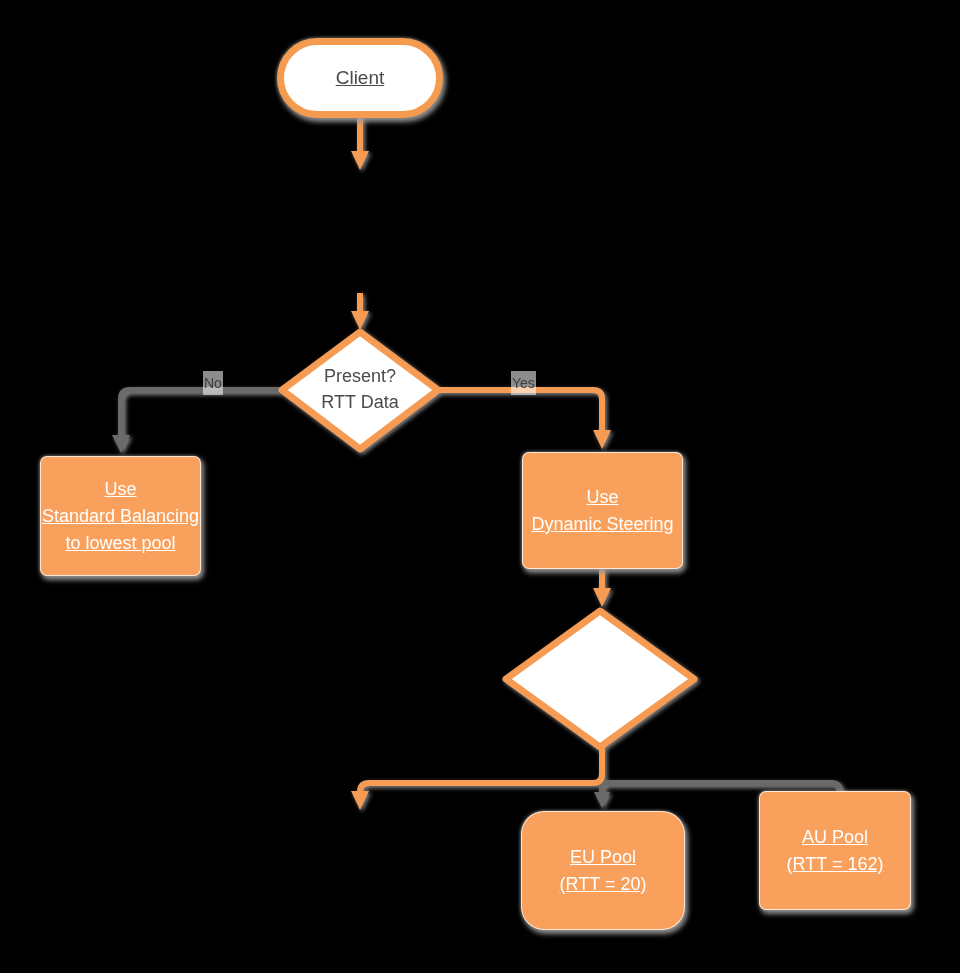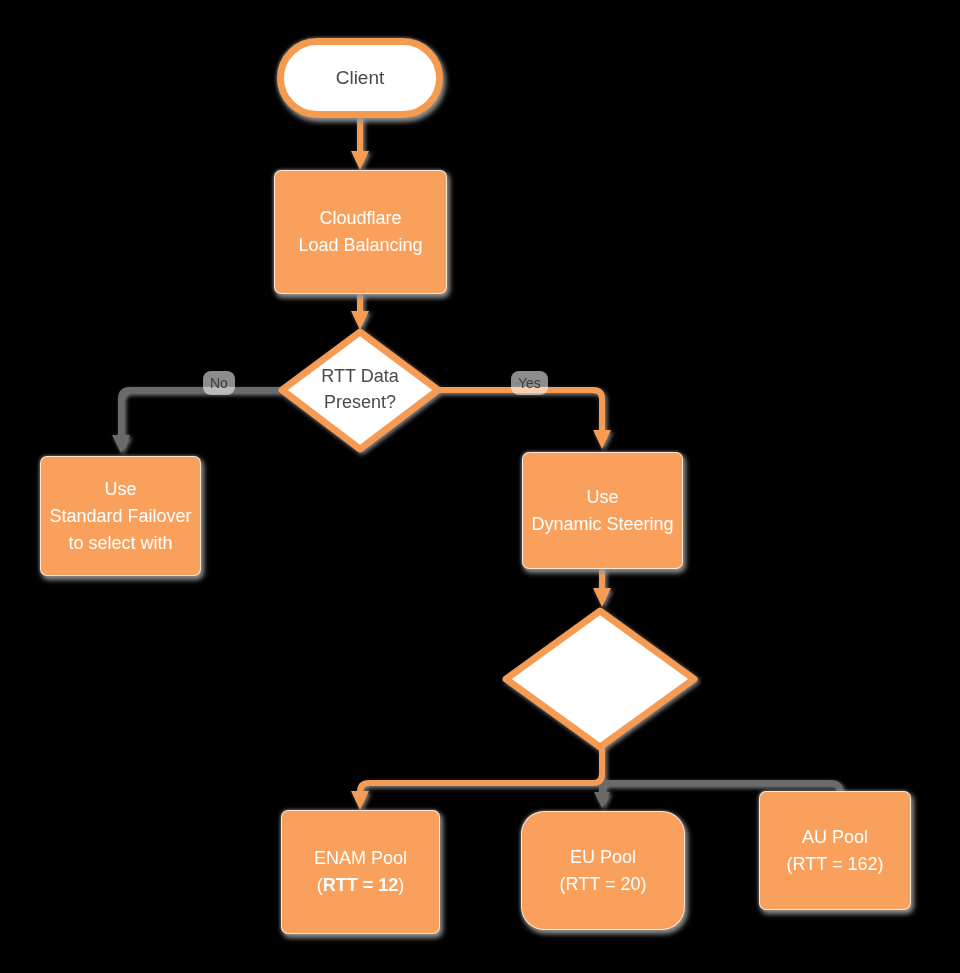--- a/index.html
+++ b/index.html
@@ -5,38 +5,39 @@
   html,body{margin:0;padding:0;background:#000;}
   .canvas{
     position:relative;width:960px;height:973px;background:#000000;overflow:hidden;
     font-family:"Liberation Sans",sans-serif;
   }
   .layer{position:absolute;left:0;top:0;}
   .node{
     position:absolute;box-sizing:border-box;
     display:flex;flex-direction:column;justify-content:center;align-items:center;
     text-align:left;
+    text-decoration:underline;
   }
   .orange-box{
     background:#F9A05C;color:#FFFFFF;border-radius:7px;
     border:1px solid rgba(255,255,255,0.75);
     box-shadow:2px 3px 5px 1px rgba(150,150,150,0.95),-1px -1px 3px rgba(150,150,150,0.45);
     font-size:18px;line-height:27px;
   }
   .client-node{
     background:#FFFFFF;color:#4A4A4A;border:7px solid #F49B50;border-radius:44px;
     box-shadow:2px 3px 5px 1px rgba(150,150,150,0.95),-1px -1px 3px rgba(150,150,150,0.45);
     font-size:19px;
   }
   .diamond-label{
     position:absolute;color:#4A4A4A;font-size:18px;line-height:26px;text-align:center;
   }
   .edge-label{
     position:absolute;background:rgba(255,255,255,0.55);color:#3E3E3E;
-    font-size:14px;line-height:14px;padding:5px 7px;border-radius:8px;
+    font-size:14px;line-height:14px;padding:5px 1px;border-radius:0;
   }
   .line{white-space:nowrap;}
   b{font-weight:bold;}
 </style>
 </head>
 <body>
 
 <div class="canvas">
 
   <svg class="layer" width="960" height="973" viewBox="0 0 960 973">
@@ -67,49 +68,41 @@
 
       <polygon points="360,332 438,390 360,449 282,390" fill="#FFFFFF" stroke="#F59B53" stroke-width="7"></polygon>
       <polygon points="600,611 694,679 600,747 506,679" fill="#FFFFFF" stroke="#F59B53" stroke-width="7"></polygon>
     </g>
   </svg>
 
   <div class="node client-node" style="left:277px;top:38px;width:166px;height:80px;">
     <div class="line">Client</div>
   </div>
 
-  <div class="node orange-box" style="left:274px;top:170px;width:173px;height:124px;">
-    <div class="line">Cloudflare</div>
-    <div class="line">Load Balancing</div>
-  </div>
 
   <div class="diamond-label" style="left:280px;top:363px;width:160px;">
+    <div class="line">Present?</div>
     <div class="line">RTT Data</div>
-    <div class="line">Present?</div>
   </div>
 
   <div class="edge-label" style="left:203px;top:371px;">No</div>
   <div class="edge-label" style="left:511px;top:371px;">Yes</div>
 
   <div class="node orange-box" style="left:40px;top:456px;width:161px;height:120px;">
     <div class="line">Use</div>
-    <div class="line">Standard Failover</div>
-    <div class="line">to select with</div>
+    <div class="line">Standard Balancing</div>
+    <div class="line">to lowest pool</div>
   </div>
 
   <div class="node orange-box" style="left:522px;top:452px;width:161px;height:117px;">
     <div class="line">Use</div>
     <div class="line">Dynamic Steering</div>
   </div>
 
 
-  <div class="node orange-box" style="left:281px;top:810px;width:159px;height:124px;">
-    <div class="line">ENAM Pool</div>
-    <div class="line"><span>(</span><b>RTT = 12</b><span>)</span></div>
-  </div>
 
   <div class="node orange-box" style="left:521px;top:811px;width:164px;height:119px;border-radius:23px;">
     <div class="line">EU Pool</div>
     <div class="line">(RTT = 20)</div>
   </div>
 
   <div class="node orange-box" style="left:759px;top:791px;width:152px;height:119px;">
     <div class="line">AU Pool</div>
     <div class="line">(RTT = 162)</div>
   </div>

